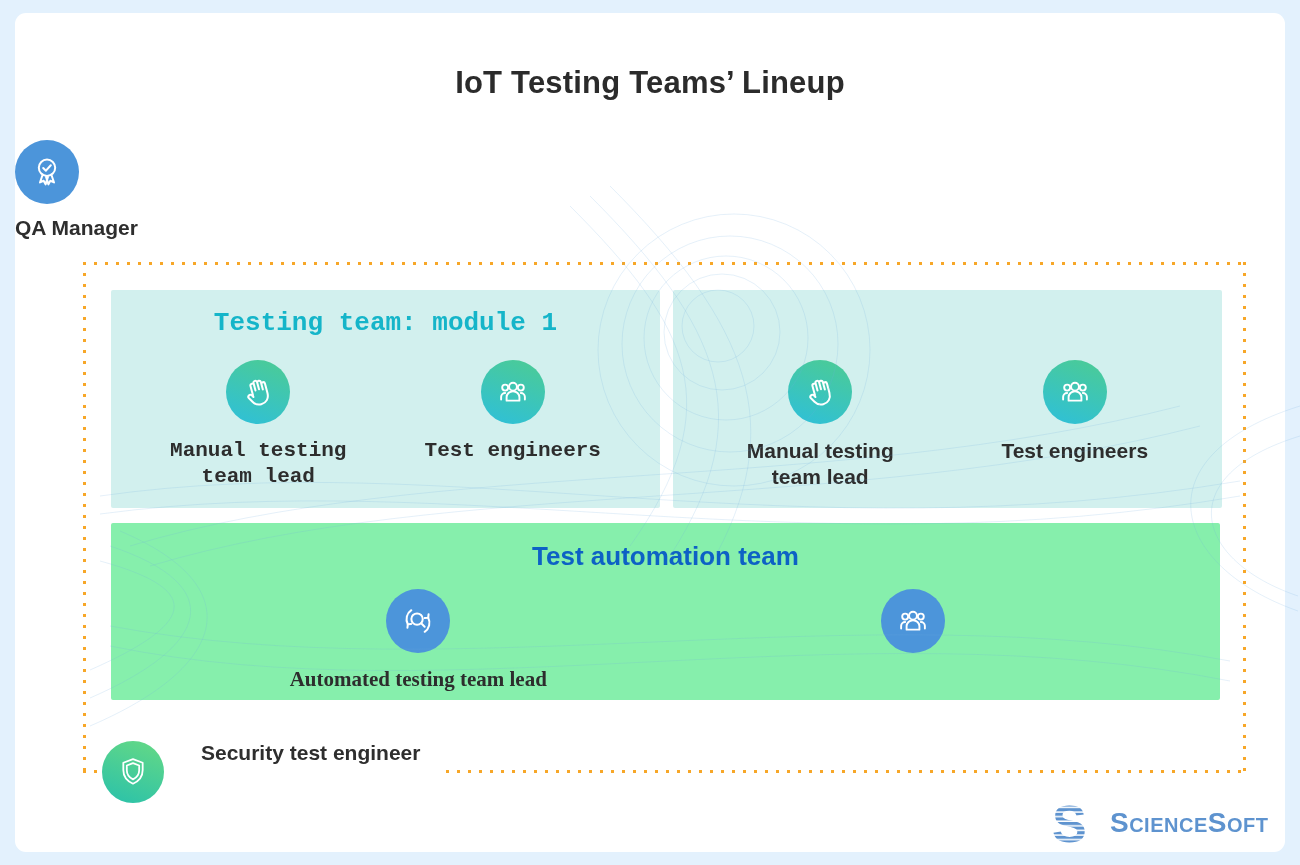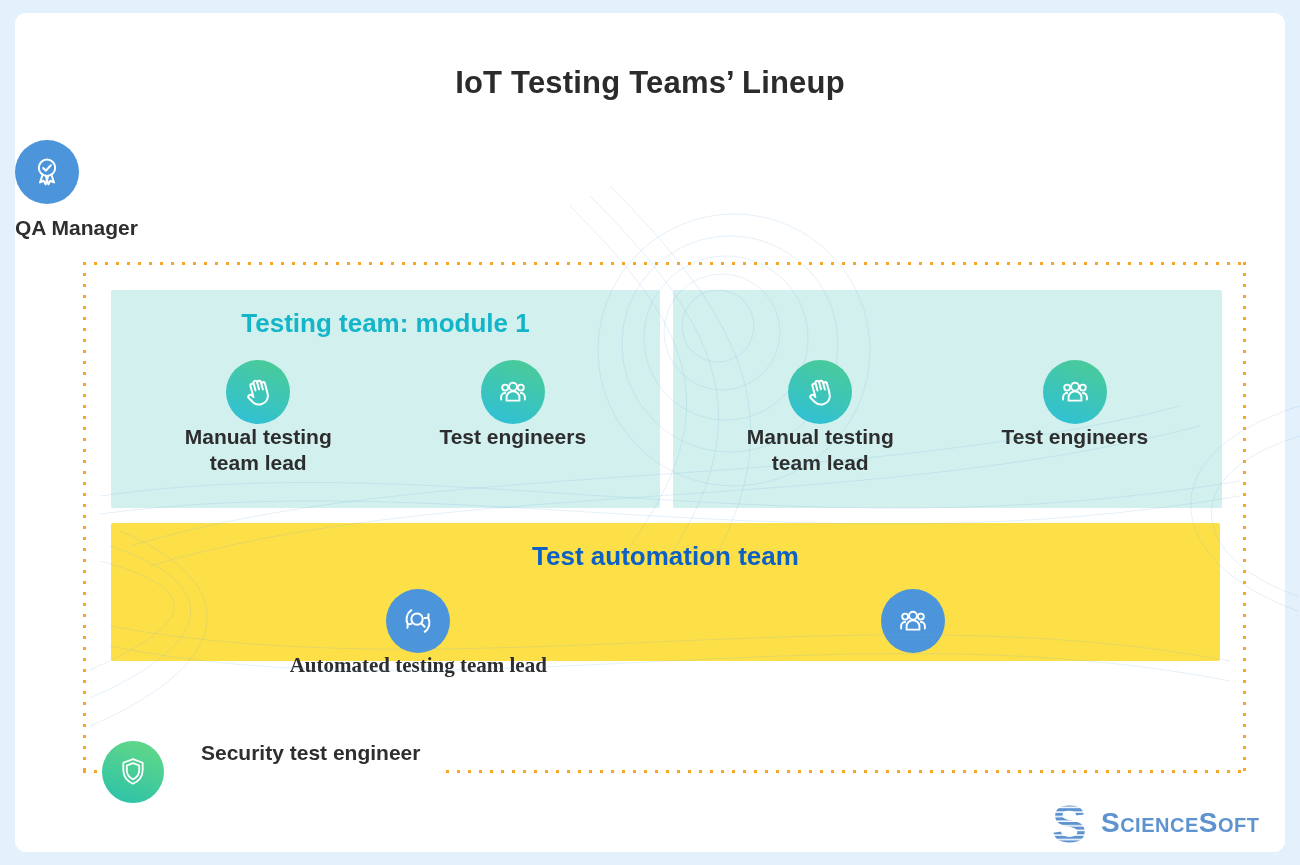--- a/index.html
+++ b/index.html
@@ -38,36 +38,36 @@
   .dot-v{position:absolute;width:3px;
     background:repeating-linear-gradient(180deg,#f7a728 0 3px,transparent 3px 11px);}
   #dot-top{left:68px;top:249px;width:1163px;}
   #dot-bottom{left:68px;top:757px;width:1163px;}
   #dot-left{left:68px;top:249px;height:511px;}
   #dot-right{left:1228px;top:249px;height:511px;}
 
   
   .team-box{position:absolute;border-radius:2px;}
   .teal-box{background:#d2f0ee;top:277px;width:549px;height:218px;}
-  #module1{left:96px;}
+  #module1{left:96px;font-family:Liberation Mono, monospace;}
   #module2{left:658px;}
-  .blue-box{background:#fde047;left:96px;top:510px;width:1109px;height:138px;}
+  .blue-box{background:#86efac;left:96px;top:510px;width:1109px;height:177px;}
   .box-heading{
     text-align:center;font-weight:700;font-size:26px;line-height:1.15;
     margin:0;padding-top:19px;
   }
   .teal-box .box-heading{color:#15b5c9;}
   .blue-box .box-heading{color:#0d61c5;}
 
   .members{position:absolute;left:0;right:0;display:flex;}
   .teal-box .members{top:70px;padding:0 20px;}
   .blue-box .members{top:66px;padding:0 60px;}
   .member{flex:1;display:flex;flex-direction:column;align-items:center;}
   .member-label{
-    font-size:21px;font-weight:600;color:#2d2d2d;
+    margin-top:14px;font-size:21px;font-weight:600;color:#2d2d2d;
     text-align:center;line-height:1.22;
   }
   .member-label.narrow{max-width:185px;}
   .member-label.wide{max-width:340px;font-family:Liberation Serif, serif;}
 
   
   .security-node{
     position:absolute;left:87px;top:728px;height:64px;
     display:flex;background:#ffffff;
     padding-right:24px;
@@ -76,21 +76,21 @@
   .security-circle{width:62px;height:62px;}
   .security-label{margin-left:26px;font-size:21px;font-weight:600;color:#2e2e2e;}
 
   
   .logo{
     position:absolute;left:1035px;top:786px;height:48px;
     display:flex;align-items:center;
   }
   .logo-mark{width:44px;height:48px;flex:0 0 auto;}
   .logo-text{
-    margin-left:7px;font-size:28px;font-weight:700;color:#5e93cf;
+    margin-left:16px;font-size:28px;font-weight:700;color:#5e93cf;
     font-variant:small-caps;letter-spacing:.5px;
   }
 
   
   .decor{
     position:absolute;left:15px;top:13px;width:1270px;height:839px;
     pointer-events:none;
   }
   .decor path,.decor circle,.decor line{
     fill:none;stroke:#6faede;stroke-opacity:.18;stroke-width:1;

